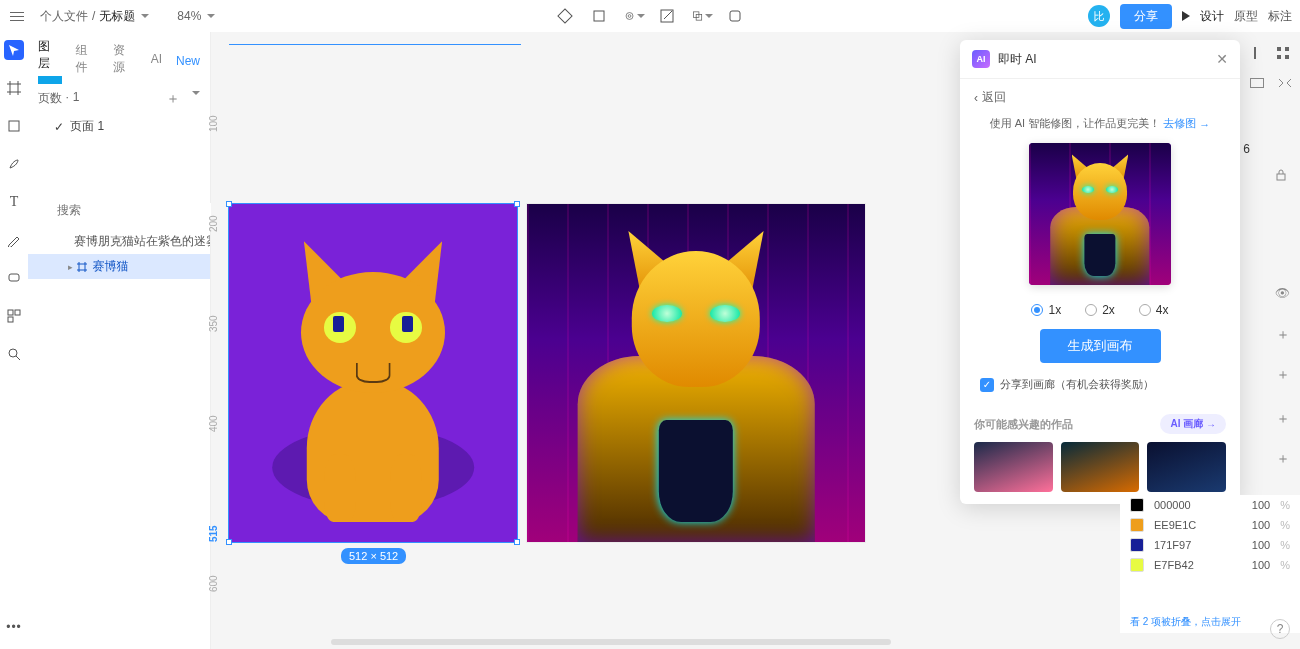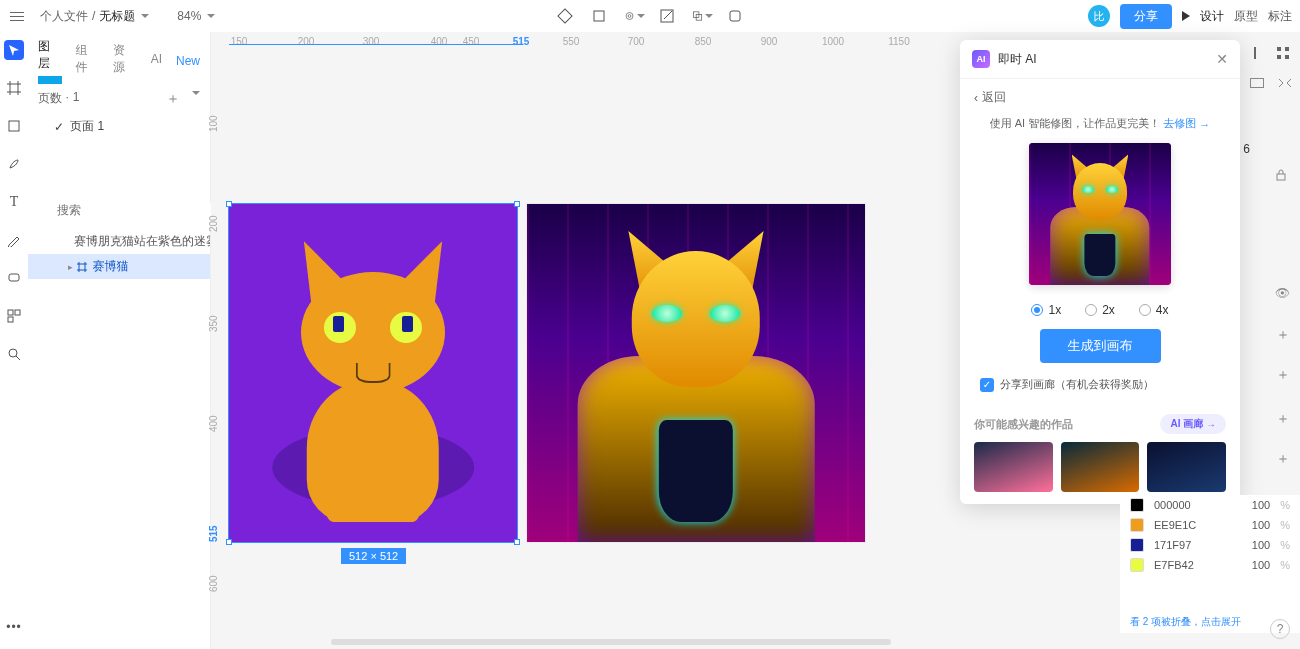--- a/index.html
+++ b/index.html
@@ -49,21 +49,21 @@
 
 .canvas { position:absolute; left:211px; top:32px; right:0; bottom:0; background:#f5f5f5; }
 .ruler-h { position:absolute; left:0; top:0; right:0; height:20px; background:#f5f5f5; }
 .ruler-h .tick { position:absolute; top:4px; font-size:10px; color:#aaa; transform:translateX(-50%); }
 .ruler-v { position:absolute; left:0; top:0; bottom:0; width:18px; background:#f5f5f5; }
 .ruler-v .tick { position:absolute; left:2px; font-size:10px; color:#aaa; transform:translateY(-50%) rotate(-90deg); transform-origin:left center;}
 .sel-line-h { position:absolute; left:18px; top:12px; height:1px; background:#3391ff;}
 .frame { position:absolute; background:#fff; box-shadow:0 0 0 1px rgba(0,0,0,0.04);}
 .frame.sel { box-shadow:0 0 0 1px #3391ff;}
 .handle { position:absolute; width:6px; height:6px; background:#fff; border:1px solid #3391ff;}
-.size-badge { position:absolute; background:#3391ff; color:#fff; font-size:11px; padding:2px 8px; border-radius:0;}
+.size-badge { position:absolute; background:#3391ff; color:#fff; font-size:11px; padding:2px 8px; border-radius:7px;}
 .scrollbar-h { position:absolute; left:120px; bottom:4px; width:560px; height:6px; background:#ddd; border-radius:3px;}
 
 
 .cat-frame { background:#7a22d8;}
 .shadow-ellipse { position:absolute; left:50%; bottom:10%; width:70%; height:24%; background:#5d1ab0; border-radius:50%; transform:translateX(-50%);}
 .cat-body { position:absolute; left:50%; top:52%; width:46%; height:42%; background:#ee9e1c; border-radius:48% 48% 30% 30%; transform:translateX(-50%);}
 .cat-head { position:absolute; left:50%; top:20%; width:50%; height:36%; background:#ee9e1c; border-radius:50%; transform:translateX(-50%);}
 .cat-ear { position:absolute; top:11%; width:14%; height:20%; background:#ee9e1c;}
 .cat-ear.l { left:26%; clip-path:polygon(0 0,100% 60%,20% 100%);}
 .cat-ear.r { right:26%; clip-path:polygon(100% 0,80% 100%,0 60%);}
@@ -278,34 +278,20 @@
   <div class="lp-layer-row sel">
     <span class="layer-caret">▸</span>
     <svg width="10" height="10" viewBox="0 0 10 10">
         <path d="M2 0v10M8 0v10M0 2h10M0 8h10" stroke="#1356c6"></path>
       </svg>
     <span>赛博猫</span>
   </div>
 </div>
 
 <div class="canvas">
-  <div class="ruler-h">
-    <span class="tick" style="left:28px">150</span>
-    <span class="tick" style="left:95px">200</span>
-    <span class="tick" style="left:160px">300</span>
-    <span class="tick" style="left:228px">400</span>
-    <span class="tick" style="left:260px">450</span>
-    <span class="tick" style="left:310px;color:#3391ff;font-weight:600">515</span>
-    <span class="tick" style="left:360px">550</span>
-    <span class="tick" style="left:425px">700</span>
-    <span class="tick" style="left:492px">850</span>
-    <span class="tick" style="left:558px">900</span>
-    <span class="tick" style="left:622px">1000</span>
-    <span class="tick" style="left:688px">1150</span>
-  </div>
   <div class="sel-line-h" style="width:292px;top:12px;left:18px"></div>
   <div class="ruler-v">
     <span class="tick" style="top:100px">100</span>
     <span class="tick" style="top:200px">200</span>
     <span class="tick" style="top:300px">350</span>
     <span class="tick" style="top:400px">400</span>
     <span class="tick" style="top:510px;color:#3391ff;font-weight:600">515</span>
     <span class="tick" style="top:560px">600</span>
   </div>
 

